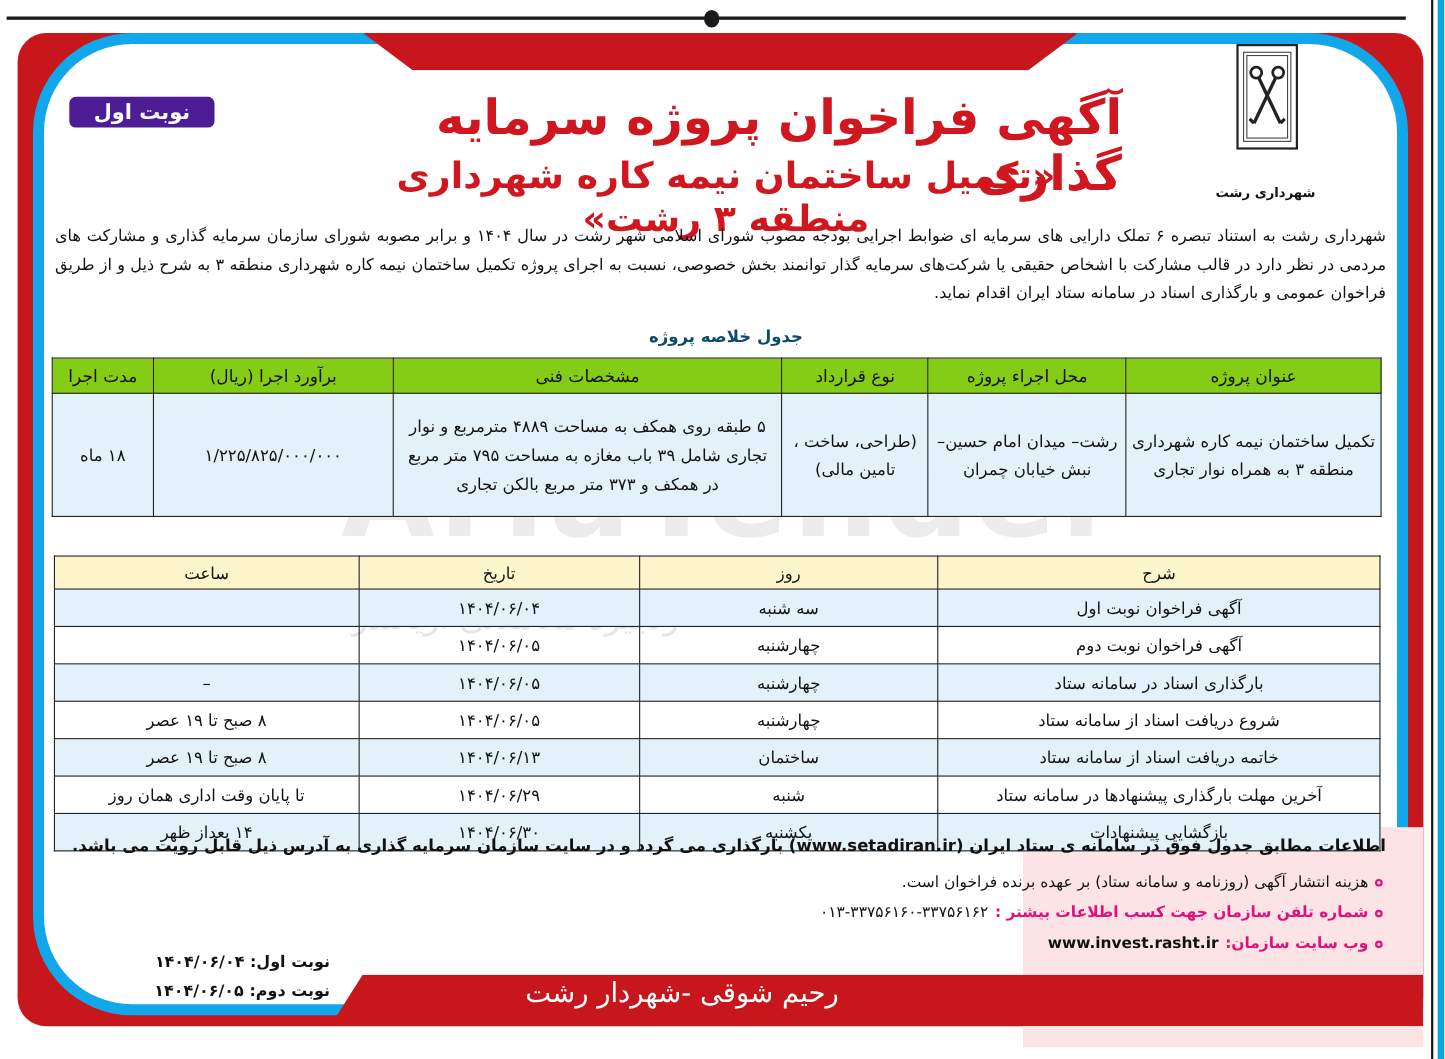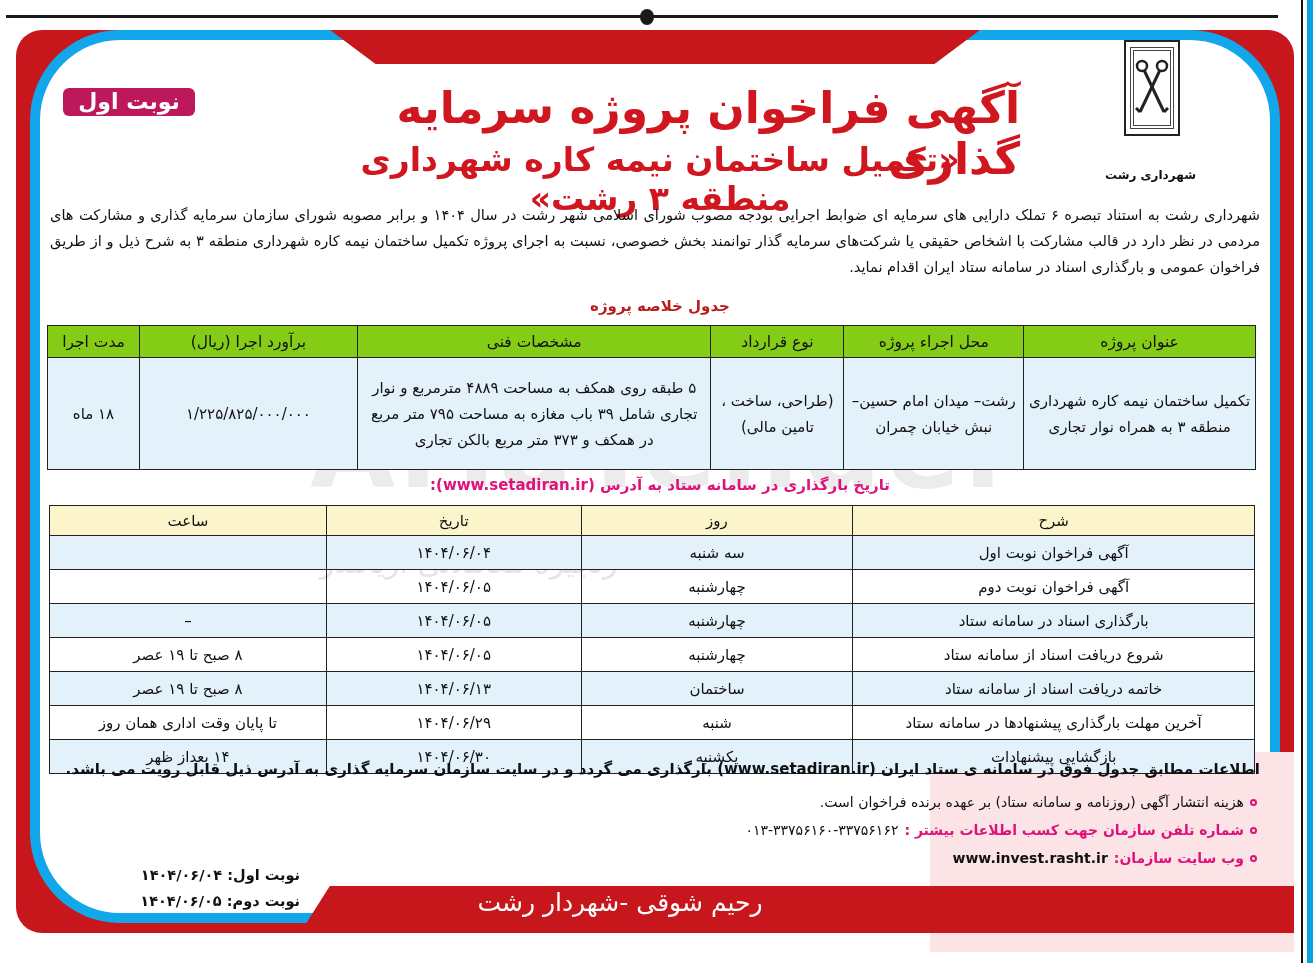--- a/index.html
+++ b/index.html
@@ -19,29 +19,29 @@
     clip-path: polygon(0 0, 100% 0, 93% 100%, 7% 100%); }
   .pink-wash { position: absolute; left: 930px; top: 752px; width: 364px; height: 200px; background: #fbe3e6; z-index: 0; }
 
   .content { position: absolute; left: 0; top: 0; width: 1314px; height: 963px; z-index: 2; }
 
   .logo { position: absolute; left: 1124px; top: 40px; width: 56px; height: 96px; border: 2px solid #222; background: #fff;
     display: flex; align-items: center; justify-content: center; }
   .logo-inner { width: 44px; height: 82px; border: 4px double #444; display: flex; align-items: center; justify-content: center; }
   .logo-caption { position: absolute; left: 1105px; top: 168px; width: 96px; text-align: left; font-size: 12px; font-weight: bold; }
 
-  .badge { position: absolute; left: 63px; top: 88px; width: 132px; height: 28px; background: #be185d; color: #fff;
-    border-radius: 6px; font-size: 22px; font-weight: bold; text-align: center; line-height: 28px; }
+  .badge { position: absolute; left: 63px; top: 88px; width: 132px; height: 28px; background: #4c1d95; color: #fff;
+    border-radius: 6px; font-size: 19px; font-weight: bold; text-align: center; line-height: 28px; }
 
   .title1 { position: absolute; left: 300px; top: 82px; width: 720px; font-size: 44px; font-weight: bold;
     color: #d0161e; font-family: "DejaVu Sans", sans-serif; letter-spacing: -1px; }
   .title2 { position: absolute; left: 300px; top: 140px; width: 720px; text-align: center; font-size: 33px; font-weight: bold; color: #d0161e; }
 
   .intro { position: absolute; left: 50px; top: 202px; width: 1210px; font-size: 14.6px; line-height: 26px; text-align: justify; }
-  .section-title { position: absolute; left: 300px; top: 297px; width: 720px; text-align: center; font-size: 15px; font-weight: bold; color: #b91c1c; }
+  .section-title { position: absolute; left: 300px; top: 297px; width: 720px; text-align: center; font-size: 15px; font-weight: bold; color: #0c4a6e; }
 
   table { border-collapse: collapse; position: absolute; }
   td, th { border: 1.5px solid #222; text-align: center; vertical-align: middle; font-weight: normal; }
 
   .t1 { left: 47px; top: 325px; width: 1209px; }
   .t1 th { background: #84cc16; height: 32px; font-size: 15.5px; margin-left: 34px; }
   .t1 td { background: #e3f1fb; font-size: 15px; line-height: 26px; height: 112px; padding: 2px 4px; }
 
   .upload-title { position: absolute; left: 300px; top: 476px; width: 720px; text-align: center; font-size: 15px; font-weight: bold; color: #e0127a; }
 
@@ -129,21 +129,20 @@
       <td>تکمیل ساختمان نیمه کاره شهرداری منطقه ۳ به همراه نوار تجاری</td>
       <td>رشت– میدان امام حسین–نبش خیابان چمران</td>
       <td>(طراحی، ساخت ، تامین مالی)</td>
       <td>۵ طبقه روی همکف به مساحت ۴۸۸۹ مترمربع و نوار تجاری شامل ۳۹ باب مغازه به مساحت ۷۹۵ متر مربع در همکف و ۳۷۳ متر مربع بالکن تجاری</td>
       <td>۱/۲۲۵/۸۲۵/۰۰۰/۰۰۰</td>
       <td>۱۸ ماه</td>
     </tr>
   </tbody>
     </table>
 
-  <div class="upload-title">تاریخ بارگذاری در سامانه ستاد به آدرس (www.setadiran.ir):</div>
 
   <table class="t2">
     <colgroup>
       <col style="width:402px">
         <col style="width:272px">
         <col style="width:255px">
         <col style="width:277px">
     </colgroup>
     <tbody>
         <tr>

